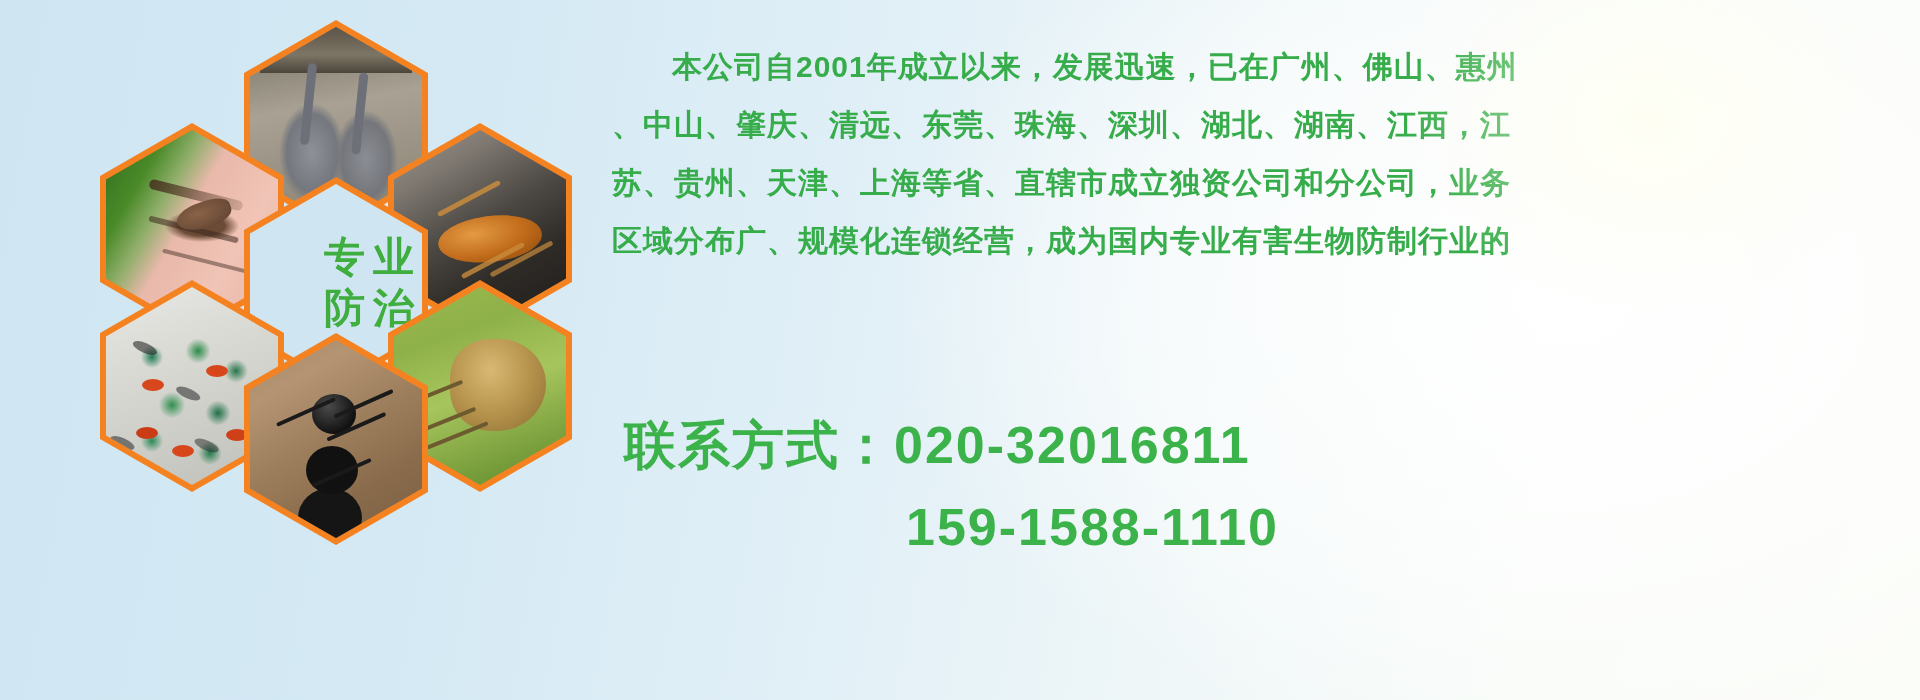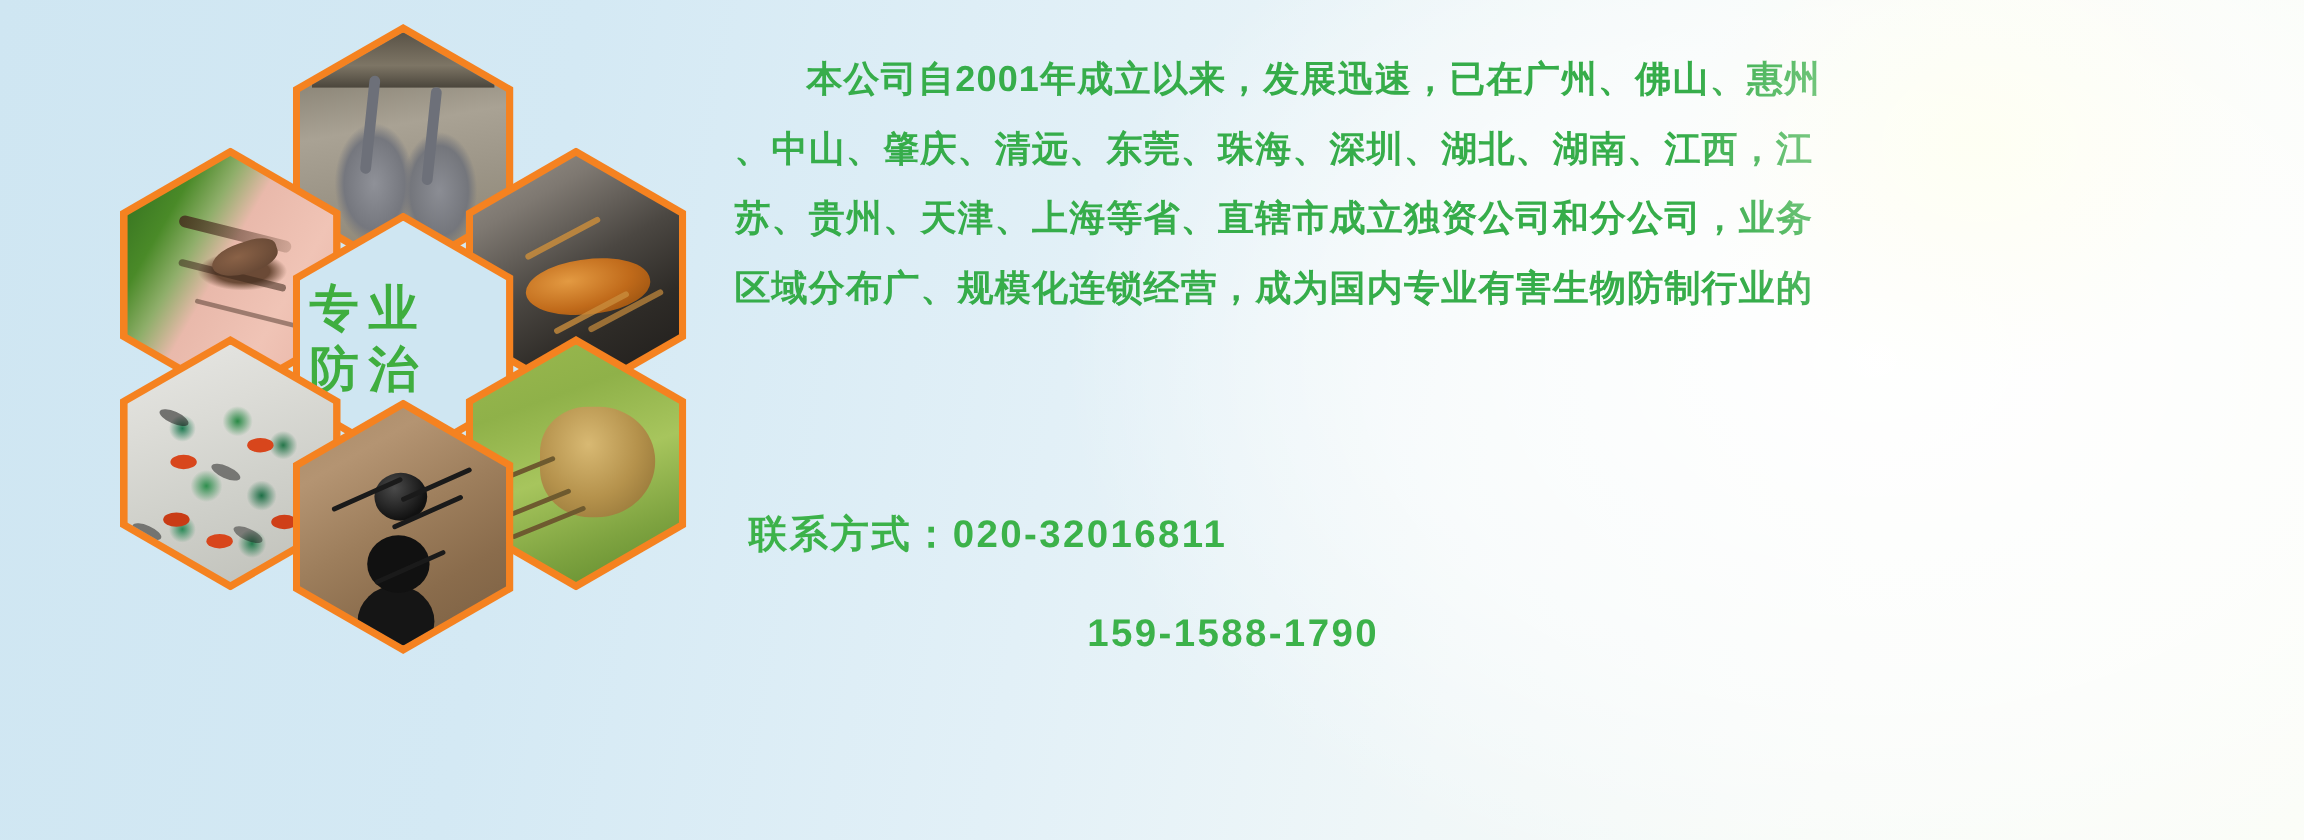--- a/index.html
+++ b/index.html
@@ -152,21 +152,21 @@
   .ph-ant::after{
     content:""; position:absolute; left:24px; top:70px; width:64px; height:4px;
     background:#1a1a1a; transform:rotate(-24deg); border-radius:3px;
     box-shadow:40px 34px 0 0 #1a1a1a, 8px 70px 0 0 #1a1a1a, 56px 16px 0 0 #1a1a1a;
   }
 
   
   .hex-center .hex-inner { background:#cfe6f2; }
   .hex-center-text {
     position:absolute; inset:0;
-    display:flex; flex-direction:column; align-items:flex-start; justify-content:center;
+    display:flex; flex-direction:column; align-items:flex-end; justify-content:center;
     gap:10px;
   }
   .hex-center-text span{
     color:#3fae3f;
     font-size:41px;
     font-weight:bold;
     letter-spacing:8px;
     text-indent:8px;
     line-height:1;
   }
@@ -181,21 +181,21 @@
     font-weight:bold;
     line-height:58px;
     letter-spacing:1px;
     margin:0;
   }
   #about p:first-child { text-indent:60px; }
 
   #contact { position:absolute; left:624px; top:404px; width:1290px; }
   #contact .line{
     color:#3cb24a;
-    font-size:32px;
+    font-size:52px;
     font-weight:bold;
     line-height:82px;
     letter-spacing:2px;
     white-space:nowrap;
   }
   #contact .line-2{ padding-left:282px; }
 </style>
 </head>
 <body>
 
@@ -255,17 +255,17 @@
     <p>、中山、肇庆、清远、东莞、珠海、深圳、湖北、湖南、江西，江</p>
     <p>苏、贵州、天津、上海等省、直辖市成立独资公司和分公司，业务</p>
     <p>区域分布广、规模化连锁经营，成为国内专业有害生物防制行业的</p>
   </div>
 
   <div id="contact">
     <div class="line line-1">
       <span>联系方式：</span><span>020-32016811</span>
     </div>
     <div class="line line-2">
-      <span>159-1588-1790</span>
+      <span>159-1588-1110</span>
     </div>
   </div>
 
 </div>
 
 </body></html>

